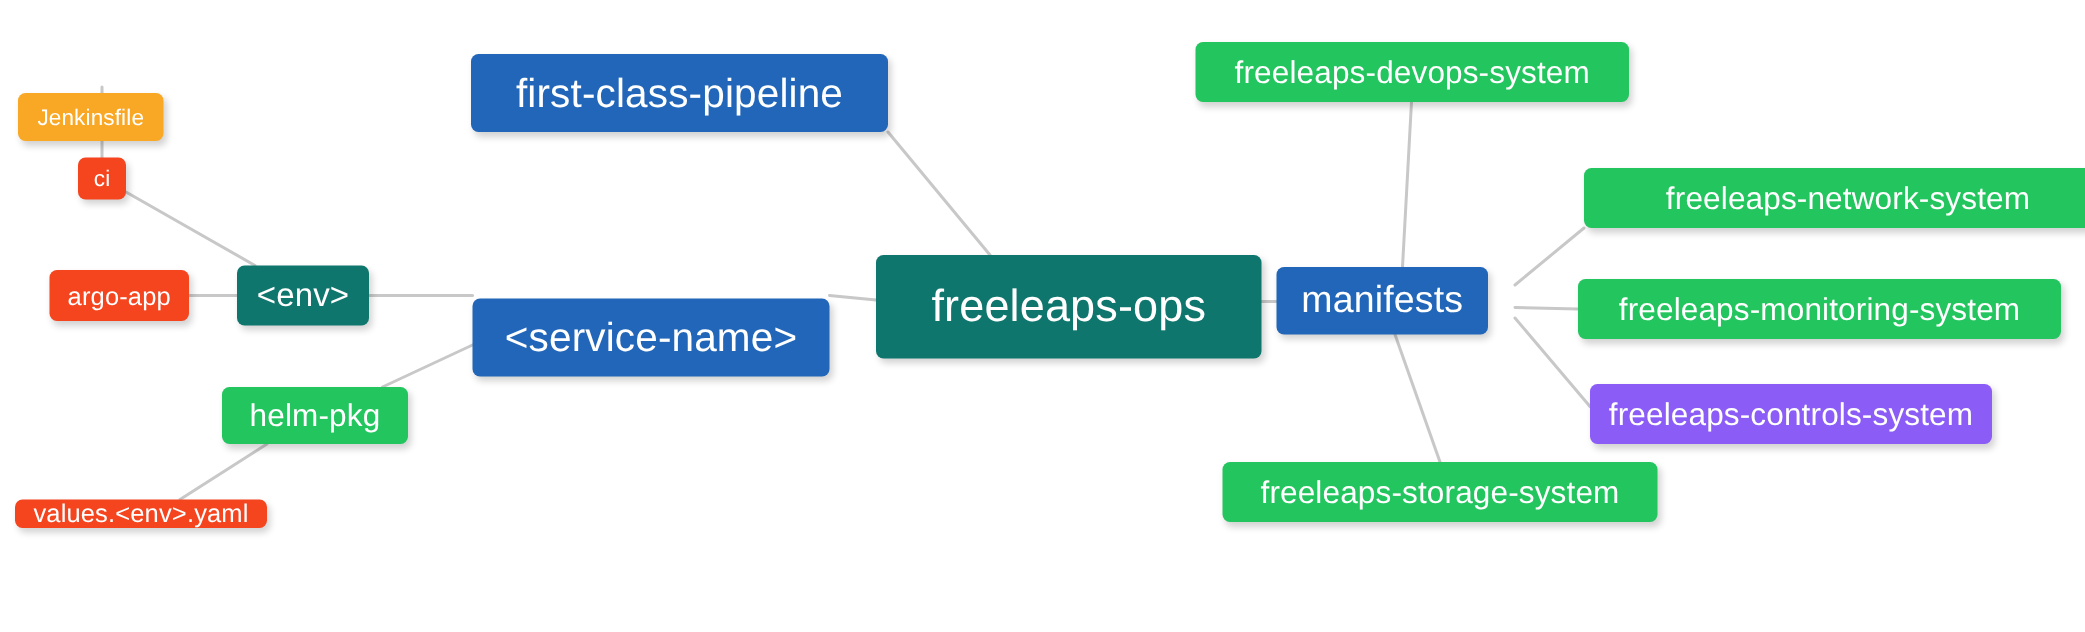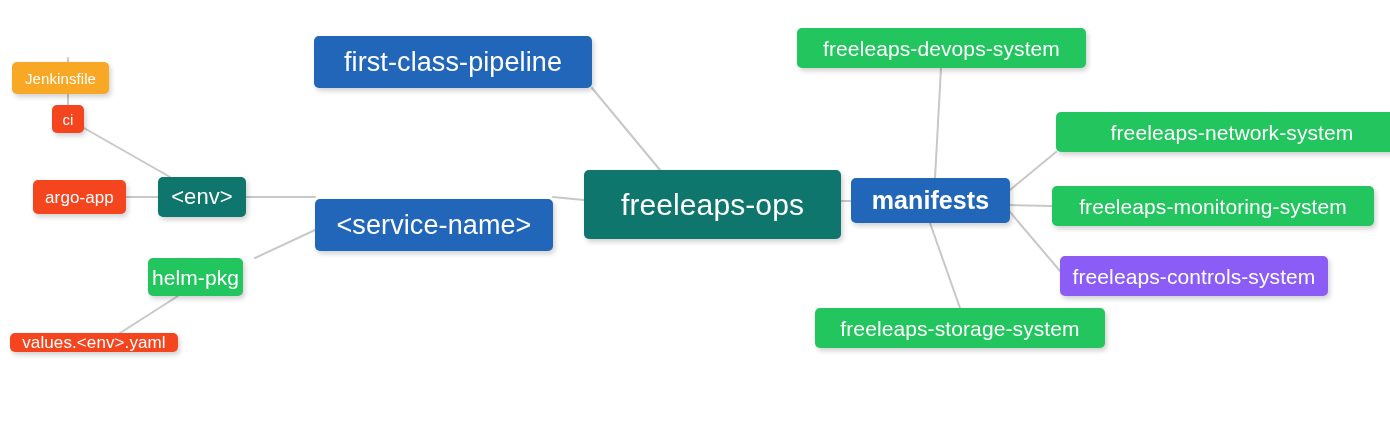--- a/index.html
+++ b/index.html
@@ -58,23 +58,23 @@
       <line x1="120" y1="333" x2="178" y2="296" stroke="#c8c8c8" stroke-width="2" stroke-linecap="round"></line>
       <line x1="935" y1="178" x2="941" y2="68" stroke="#c8c8c8" stroke-width="2" stroke-linecap="round"></line>
       <line x1="1010" y1="190" x2="1056" y2="152" stroke="#c8c8c8" stroke-width="2" stroke-linecap="round"></line>
       <line x1="1010" y1="205" x2="1052" y2="206" stroke="#c8c8c8" stroke-width="2" stroke-linecap="round"></line>
       <line x1="1010" y1="212" x2="1060" y2="271" stroke="#c8c8c8" stroke-width="2" stroke-linecap="round"></line>
       <line x1="930" y1="223" x2="960" y2="308" stroke="#c8c8c8" stroke-width="2" stroke-linecap="round"></line>
     </svg>
 <div class="node" style="left: 584px; top: 170px; width: 257px; height: 69px; background: #0f766e; font-size: 30px;">freeleaps-ops</div>
     <div class="node" style="left: 315px; top: 171px; width: 238px; height: 52px; background: rgb(33, 102, 184); font-size: 27px; margin-top: 28px;">&lt;service-name&gt;</div>
     <div class="node" style="left: 314px; top: 36px; width: 278px; height: 52px; background: rgb(33, 102, 184); font-size: 27px;">first-class-pipeline</div>
-    <div class="node" style="left: 851px; top: 178px; width: 159px; height: 45px; background: rgb(33, 102, 184); font-size: 25px; font-weight: bold;">manifests</div>
+    <div class="node" style="left: 851px; top: 178px; width: 141px; height: 45px; background: rgb(33, 102, 184); font-size: 25px;">manifests</div>
     <div class="node" style="left: 158px; top: 177px; width: 88px; height: 40px; background: #0f766e; font-size: 22px;">&lt;env&gt;</div>
-    <div class="node" style="left: 148px; top: 258px; width: 95px; height: 38px; background: rgb(34, 197, 94); font-size: 21px;">helm-pkg</div>
+    <div class="node" style="left: 148px; top: 258px; width: 124px; height: 38px; background: rgb(34, 197, 94); font-size: 21px;">helm-pkg</div>
     <div class="node" style="left: 52px; top: 105px; width: 32px; height: 28px; background: rgb(244, 69, 31); font-size: 15px;">ci</div>
     <div class="node" style="left: 12px; top: 26px; width: 97px; height: 32px; background: rgb(249, 168, 37); font-size: 15px; margin-top: 36px;">Jenkinsfile</div>
     <div class="node" style="left: 33px; top: 180px; width: 93px; height: 34px; background: rgb(244, 69, 31); font-size: 17px;">argo-app</div>
     <div class="node" style="left: 10px; top: 333px; width: 168px; height: 19px; background: rgb(244, 69, 31); font-size: 17px; text-align: center;">values.&lt;env&gt;.yaml</div>
     <div class="node" style="left: 797px; top: 28px; width: 289px; height: 40px; background: rgb(34, 197, 94); font-size: 21px;">freeleaps-devops-system</div>
     <div class="node" style="left: 1056px; top: 112px; width: 352px; height: 40px; background: rgb(34, 197, 94); font-size: 21px;">freeleaps-network-system</div>
     <div class="node" style="left: 1052px; top: 186px; width: 322px; height: 40px; background: rgb(34, 197, 94); font-size: 21px;">freeleaps-monitoring-system</div>
     <div class="node" style="left: 1060px; top: 256px; width: 268px; height: 40px; background: #8b5cf6; font-size: 21px;">freeleaps-controls-system</div>
     <div class="node" style="left: 815px; top: 308px; width: 290px; height: 40px; background: rgb(34, 197, 94); font-size: 21px; text-align: center;">freeleaps-storage-system</div>
   </div>

